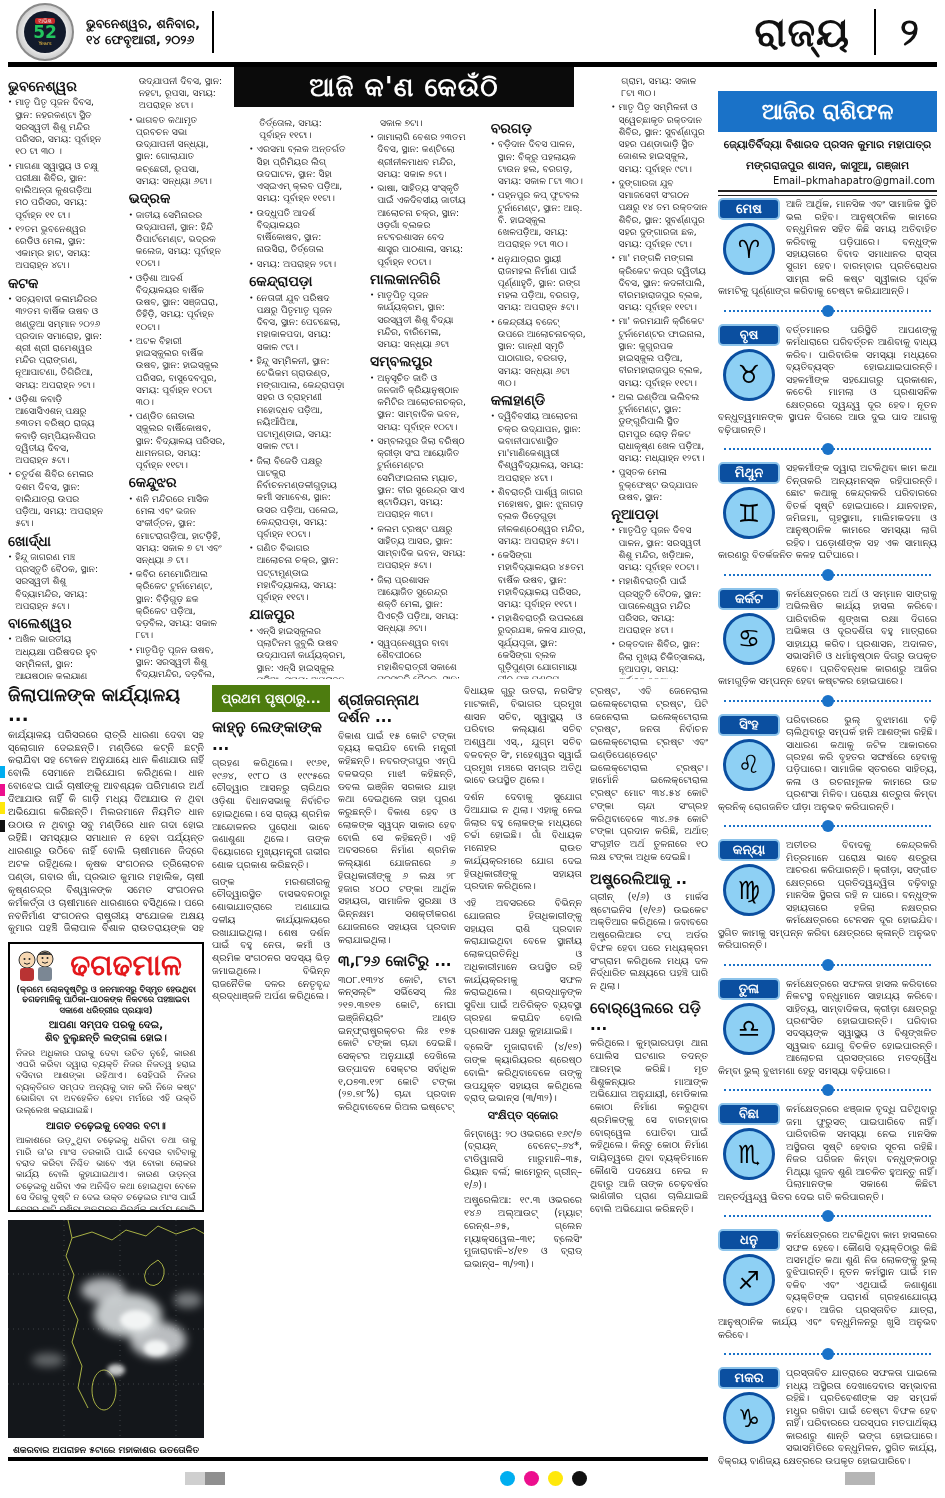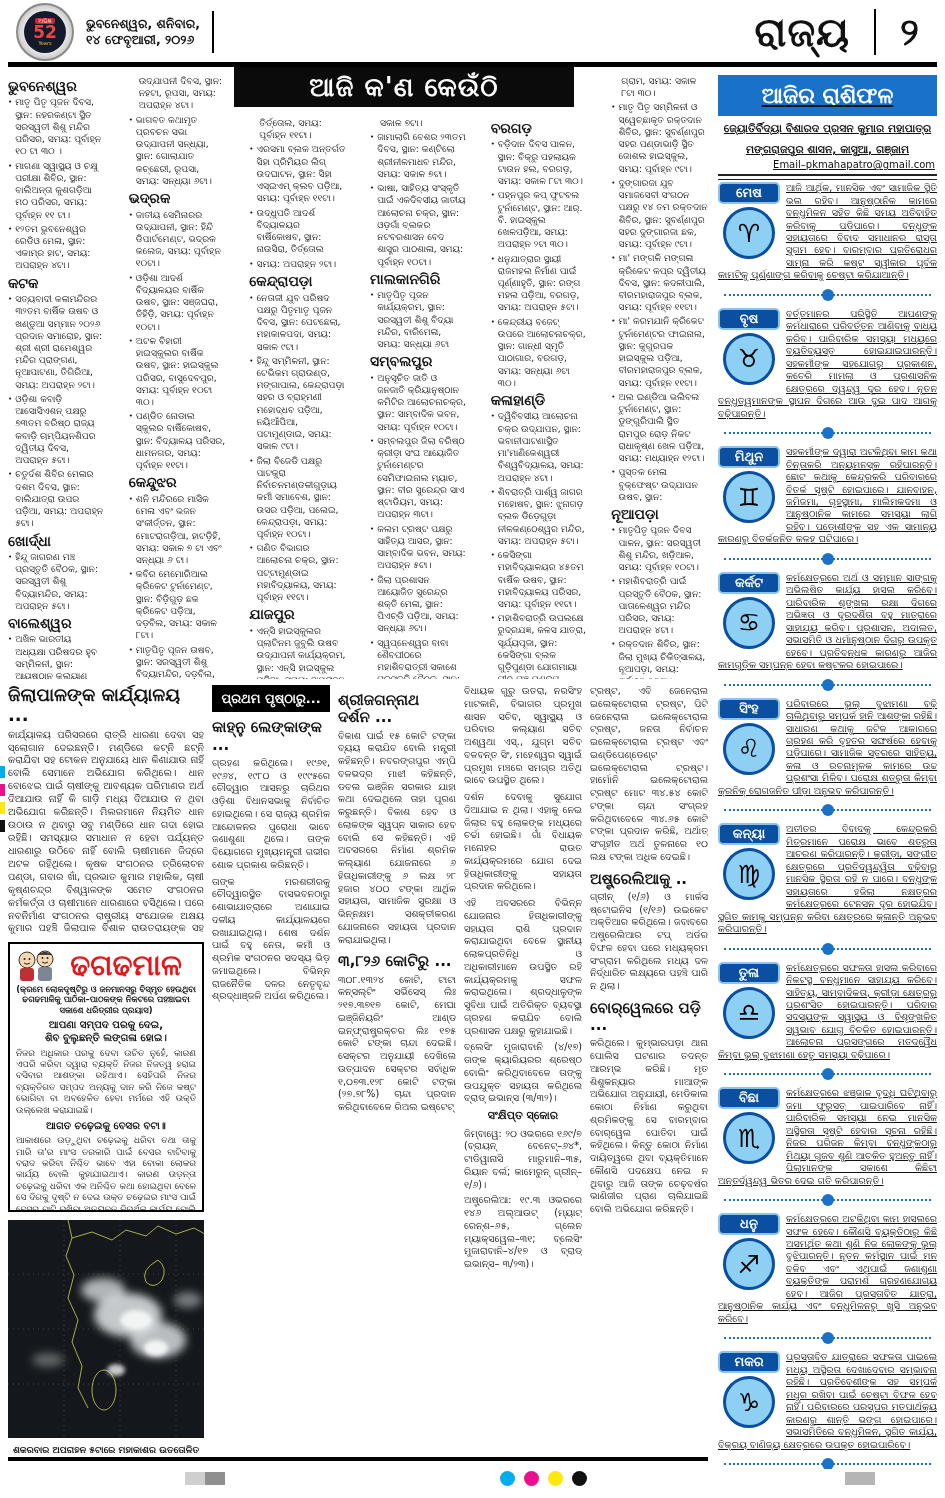--- a/index.html
+++ b/index.html
@@ -6,33 +6,33 @@
   .page{width:945px;height:1498px;background:#fff;position:relative;margin:0 auto;
         font-family:"DejaVu Sans","Liberation Sans",sans-serif;color:#111;overflow:hidden;}
   
   .masthead{height:56px;display:flex;align-items:center;padding:4px 12px 0 16px;gap:12px;}
   .logo{width:54px;height:54px;border-radius:50%;flex:none;
         background:radial-gradient(circle,#f2f2f2 48%,#9e9e9e 100%);
         border:2px solid #8a8a8a;display:flex;align-items:center;justify-content:center;}
   .logo-inner{width:42px;height:42px;border-radius:50%;background:#121a2b;display:flex;flex-direction:column;
         align-items:center;justify-content:center;line-height:1;}
   .logo-top{font-size:6px;color:#fff;background:#c62828;padding:0 3px;border-radius:2px;}
-  .logo-num{font-size:17px;font-weight:bold;color:#ef4444;}
+  .logo-num{font-size:17px;font-weight:bold;color:#22c55e;}
   .logo-bot{font-size:5px;color:#f5c542;}
   .dateline{font-size:12.5px;font-weight:bold;line-height:1.3;}
   .dl-divider{width:2px;height:42px;background:#000;}
   .m-spacer{flex:1;}
   .m-section{font-size:40px;font-weight:bold;letter-spacing:1px;}
   .m-divider{width:2px;height:46px;background:#000;margin:0 12px;}
   .m-page{font-size:38px;font-weight:bold;margin-right:14px;}
   .m-rule{height:5px;background:#000;margin:2px 8px 0 8px;}
   
   .main{display:flex;gap:10px;padding:0 8px;height:1402px;}
   .left-region{width:700px;flex:none;display:flex;flex-direction:column;}
-  .sidebar{flex:1;overflow:hidden;padding-top:8px;text-decoration:underline;}
+  .sidebar{flex:1;overflow:hidden;padding-top:24px;}
   
   .listings{position:relative;height:612px;overflow:hidden;}
   .banner{position:absolute;top:0;left:226px;width:340px;height:40px;background:#0b0b0b;color:#fff;
           display:flex;align-items:center;justify-content:center;font-size:26px;font-weight:bold;letter-spacing:1px;}
   .lcols{display:flex;gap:24px;height:100%;padding-top:8px;}
   .lcol{flex:1;overflow:hidden;font-size:9.2px;line-height:1.33;}
   .lcol.under-banner{padding-top:42px;}
   .lhead{font-size:14px;font-weight:bold;margin:4px 0 2px 0;line-height:1.1;}
   .litem{display:flex;gap:3px;margin-bottom:2px;}
   .bull{font-size:7px;line-height:1.8;flex:none;}
@@ -45,21 +45,21 @@
   .cartoon-box{border:2px solid #000;margin-top:8px;padding:5px 6px;height:256px;overflow:hidden;}
   .ct-row{display:flex;align-items:center;gap:0;}
   .ct-title{color:#e3181c;font-size:29px;font-weight:bold;flex:1;text-align:center;line-height:1;}
   .ct-sub{font-size:8.4px;font-weight:bold;text-align:center;margin:1px 0;line-height:1.25;}
   .ct-verse{font-size:10.2px;font-weight:bold;text-align:center;margin:3px 0;line-height:1.3;}
   .ct-para{font-size:8.9px;text-align:justify;line-height:1.28;margin:2px 0;}
   .satellite{margin-top:8px;}
   .sat-caption{font-size:9.3px;font-weight:bold;text-align:center;margin-top:2px;}
   .bcols{flex:1;display:flex;gap:8px;overflow:hidden;}
   .bcol{flex:1;overflow:hidden;font-size:9.6px;line-height:1.33;text-align:justify;}
-  .bban{background:#000000;color:#fff;font-weight:bold;font-size:13px;text-align:center;padding:5px 2px;margin-bottom:5px;}
+  .bban{background:#4d7c0f;color:#fff;font-weight:bold;font-size:13px;text-align:center;padding:5px 2px;margin-bottom:5px;}
   .bhead{font-size:15px;font-weight:bold;text-align:left;margin:7px 0 3px 0;line-height:1.15;}
   .bpara{margin:0 0 4px 0;}
   .score-title{font-weight:bold;text-align:center;font-size:11px;margin:4px 0;}
   .score-line{margin:0 0 3px 0;}
   .bottom-rule{height:4px;background:#000;margin-top:4px;}
   
   .hs-title{background:#1a72c8;color:#fff;font-size:22px;font-weight:bold;text-align:center;padding:8px 0;}
   .hs-contact{text-align:center;font-size:10.8px;font-weight:bold;margin-top:6px;line-height:1.35;}
   .hs-email{text-align:right;font-size:10px;margin:2px 2px 4px 0;}
   .hs-dbl{border-top:2px solid #222;border-bottom:1px solid #222;height:3px;margin-bottom:2px;}

